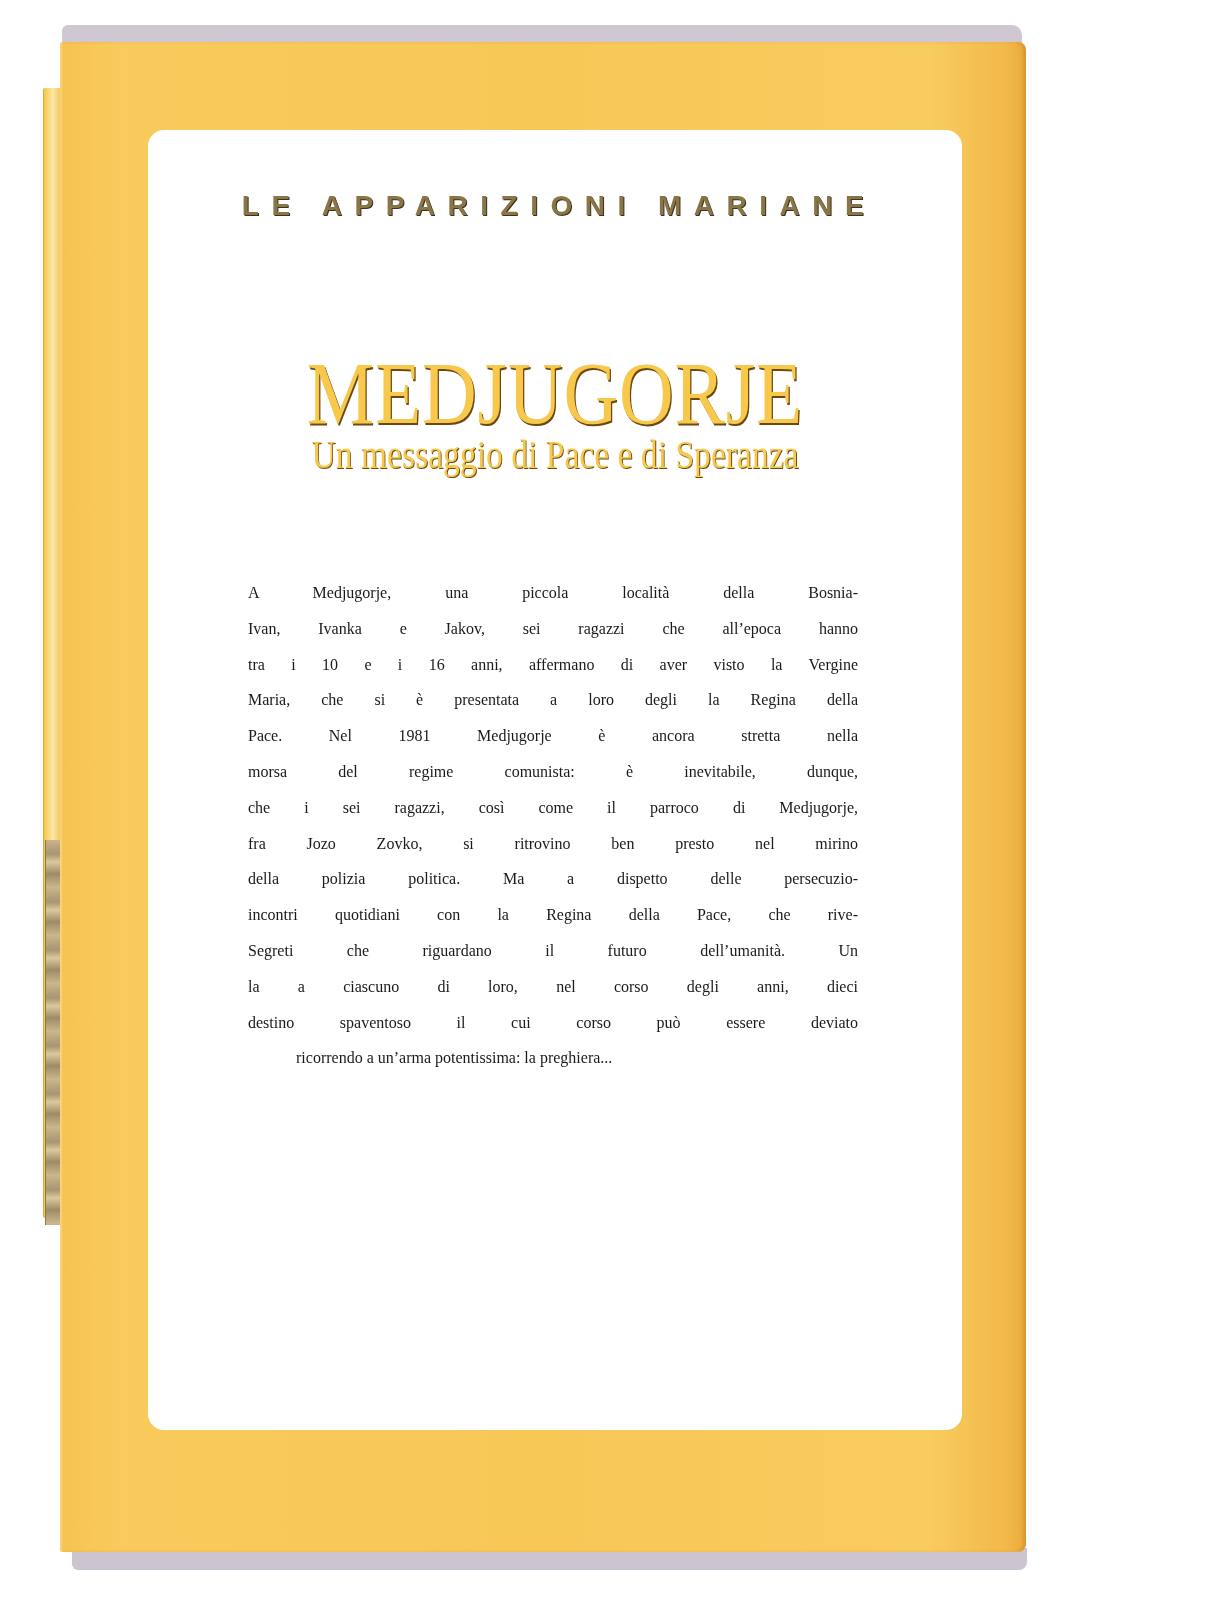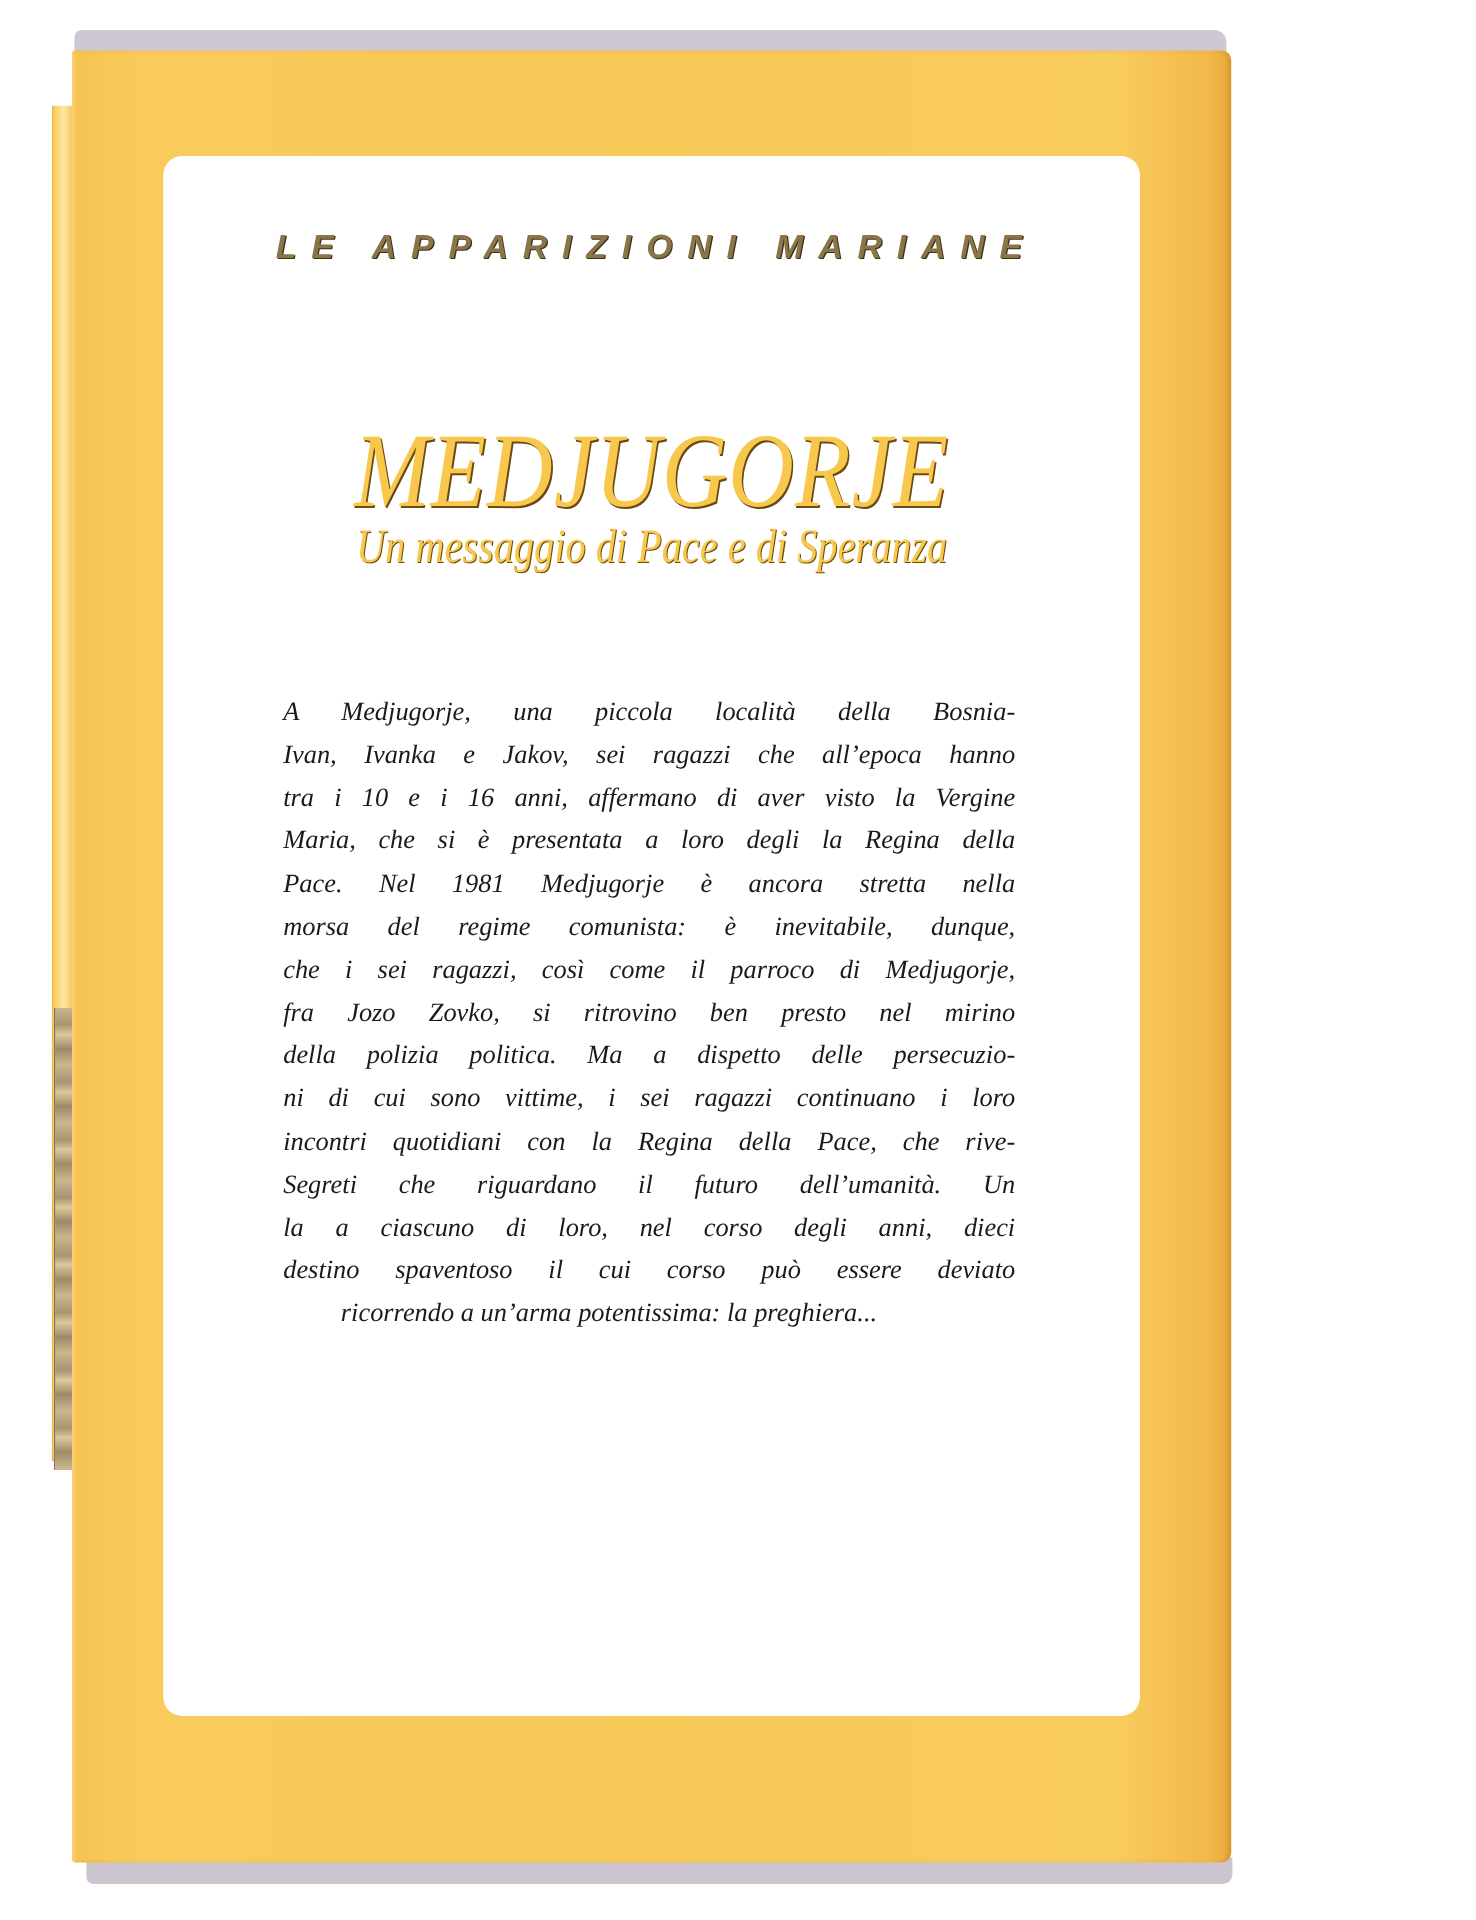--- a/index.html
+++ b/index.html
@@ -59,27 +59,26 @@
       left: 60px;
       top: 42px;
       width: 966px;
       height: 1510px;
       background: linear-gradient(to right, #f6c352 0%, #f9cb5c 6%, #f8c857 50%, #f9cc5e 90%, #f2b84a 98%, #e9a93c 100%);
       border-radius: 3px 8px 8px 3px;
       box-shadow: inset -3px 0 3px rgba(190,120,20,0.35), inset 2px 0 2px rgba(255,230,160,0.5);
     }
     .panel {
       position: absolute;
-      left: 76px;
+      left: 88px;
       top: 88px;
       width: 814px;
       height: 1300px;
       background: #ffffff;
       border-radius: 16px;
-      font-style: italic;
     }
     .series-title {
       position: absolute;
       left: 0;
       top: 60px;
       width: 100%;
       text-align: center;
       font-family: "Liberation Sans", sans-serif;
       font-weight: bold;
       font-size: 28px;
@@ -117,21 +116,21 @@
       text-shadow: 1px 1px 0 #6a4a12;
       transform: scaleX(0.84);
       transform-origin: center;
     }
     .blurb {
       position: absolute;
       left: 100px;
       top: 445px;
       width: 610px;
       font-family: "Liberation Serif", serif;
-      font-size: 22px;
+      font-size: 16px;
       line-height: 35.8px;
       color: #1a1a1a;
       text-align: justify;
     }
     .blurb-line {
       display: block;
       text-align: justify;
       text-align-last: justify;
       white-space: nowrap;
       overflow: visible;
@@ -157,21 +156,20 @@
     <div class="blurb">
       <span class="blurb-line">A Medjugorje, una piccola località della Bosnia-</span>
       <span class="blurb-line">Ivan, Ivanka e Jakov, sei ragazzi che all’epoca hanno</span>
       <span class="blurb-line">tra i 10 e i 16 anni, affermano di aver visto la Vergine</span>
       <span class="blurb-line">Maria, che si è presentata a loro degli la Regina della</span>
       <span class="blurb-line">Pace. Nel 1981 Medjugorje è ancora stretta nella</span>
       <span class="blurb-line">morsa del regime comunista: è inevitabile, dunque,</span>
       <span class="blurb-line">che i sei ragazzi, così come il parroco di Medjugorje,</span>
       <span class="blurb-line">fra Jozo Zovko, si ritrovino ben presto nel mirino</span>
       <span class="blurb-line">della polizia politica. Ma a dispetto delle persecuzio-</span>
-      <span class="blurb-line">ni di cui sono vittime, i sei ragazzi continuano i loro</span>
       <span class="blurb-line">incontri quotidiani con la Regina della Pace, che rive-</span>
       <span class="blurb-line">Segreti che riguardano il futuro dell’umanità. Un</span>
       <span class="blurb-line">la a ciascuno di loro, nel corso degli anni, dieci</span>
       <span class="blurb-line">destino spaventoso il cui corso può essere deviato</span>
       <span class="blurb-line last">ricorrendo a un’arma potentissima: la preghiera...</span>
     </div>
   </div>
 </div>
 
 </body></html>

